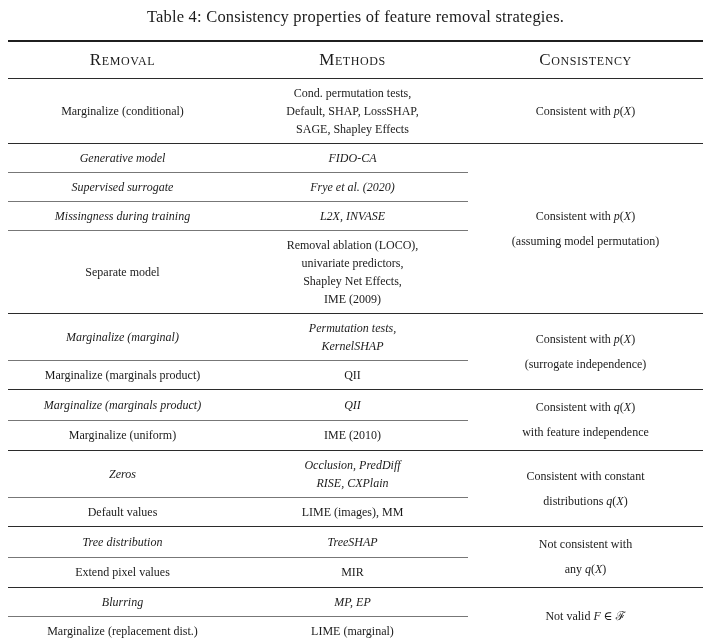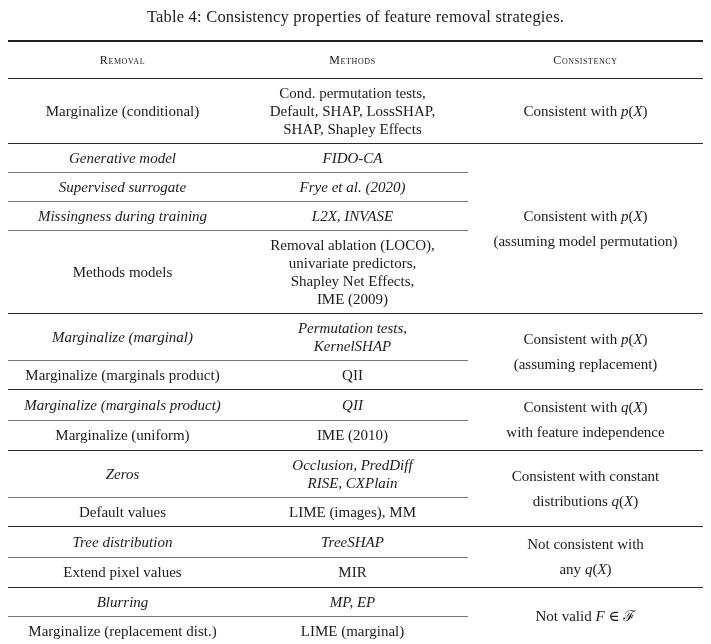--- a/index.html
+++ b/index.html
@@ -21,32 +21,32 @@
     border-collapse: collapse;
     table-layout: fixed;
     margin: 13px 0 0 8px;
     width: 695px;
     border-top: 2px solid #1f1f1f;
     border-bottom: 3px solid #1f1f1f;
   }
   th {
     font-weight: normal;
     font-variant: small-caps;
-    font-size: 12px;
+    font-size: 17px;
     letter-spacing: 0.6px;
     height: 36px;
     text-align: center;
     vertical-align: middle;
     border-bottom: 1.5px solid #2b2b2b;
     padding: 0;
   }
   td {
     text-align: center;
     vertical-align: middle;
-    font-size: 15px;
+    font-size: 12px;
     line-height: 18px;
     padding: 5px 4px;
   }
   td.c-consistency {
     line-height: 25px;
     padding: 5px 6px;
   }
   td.sub      { border-bottom: 1px solid #777777; font-style: italic; }
   td.group-end{ border-bottom: 1.5px solid #2b2b2b; }
   td i { font-style: italic; }
@@ -72,21 +72,21 @@
       </tr>
     </thead>
     <tbody>
         <tr>
           <td class="c-removal group-end">
             <div class="line">Marginalize (conditional)</div>
           </td>
           <td class="c-methods group-end">
             <div class="line">Cond. permutation tests,</div>
             <div class="line">Default, SHAP, LossSHAP,</div>
-            <div class="line">SHAP, Shapley Effects</div>
+            <div class="line">SAGE, Shapley Effects</div>
           </td>
           <td class="c-consistency group-end">
             <div class="line">Consistent with <i>p</i>(<i>X</i>)</div>
           </td>
         </tr>
         <tr>
           <td class="c-removal sub">
             <div class="line">Generative model</div>
           </td>
           <td class="c-methods sub">
@@ -108,40 +108,40 @@
         <tr>
           <td class="c-removal sub">
             <div class="line">Missingness during training</div>
           </td>
           <td class="c-methods sub">
             <div class="line">L2X, INVASE</div>
           </td>
         </tr>
         <tr>
           <td class="c-removal group-end">
-            <div class="line">Methods models</div>
+            <div class="line">Separate model</div>
           </td>
           <td class="c-methods group-end">
             <div class="line">Removal ablation (LOCO),</div>
             <div class="line">univariate predictors,</div>
             <div class="line">Shapley Net Effects,</div>
             <div class="line">IME (2009)</div>
           </td>
         </tr>
         <tr>
           <td class="c-removal sub">
             <div class="line">Marginalize (marginal)</div>
           </td>
           <td class="c-methods sub">
             <div class="line">Permutation tests,</div>
             <div class="line">KernelSHAP</div>
           </td>
           <td class="c-consistency group-end" rowspan="2">
             <div class="line">Consistent with <i>p</i>(<i>X</i>)</div>
-            <div class="line">(assuming replacement)</div>
+            <div class="line">(surrogate independence)</div>
           </td>
         </tr>
         <tr>
           <td class="c-removal group-end">
             <div class="line">Marginalize (marginals product)</div>
           </td>
           <td class="c-methods group-end">
             <div class="line">QII</div>
           </td>
         </tr>

